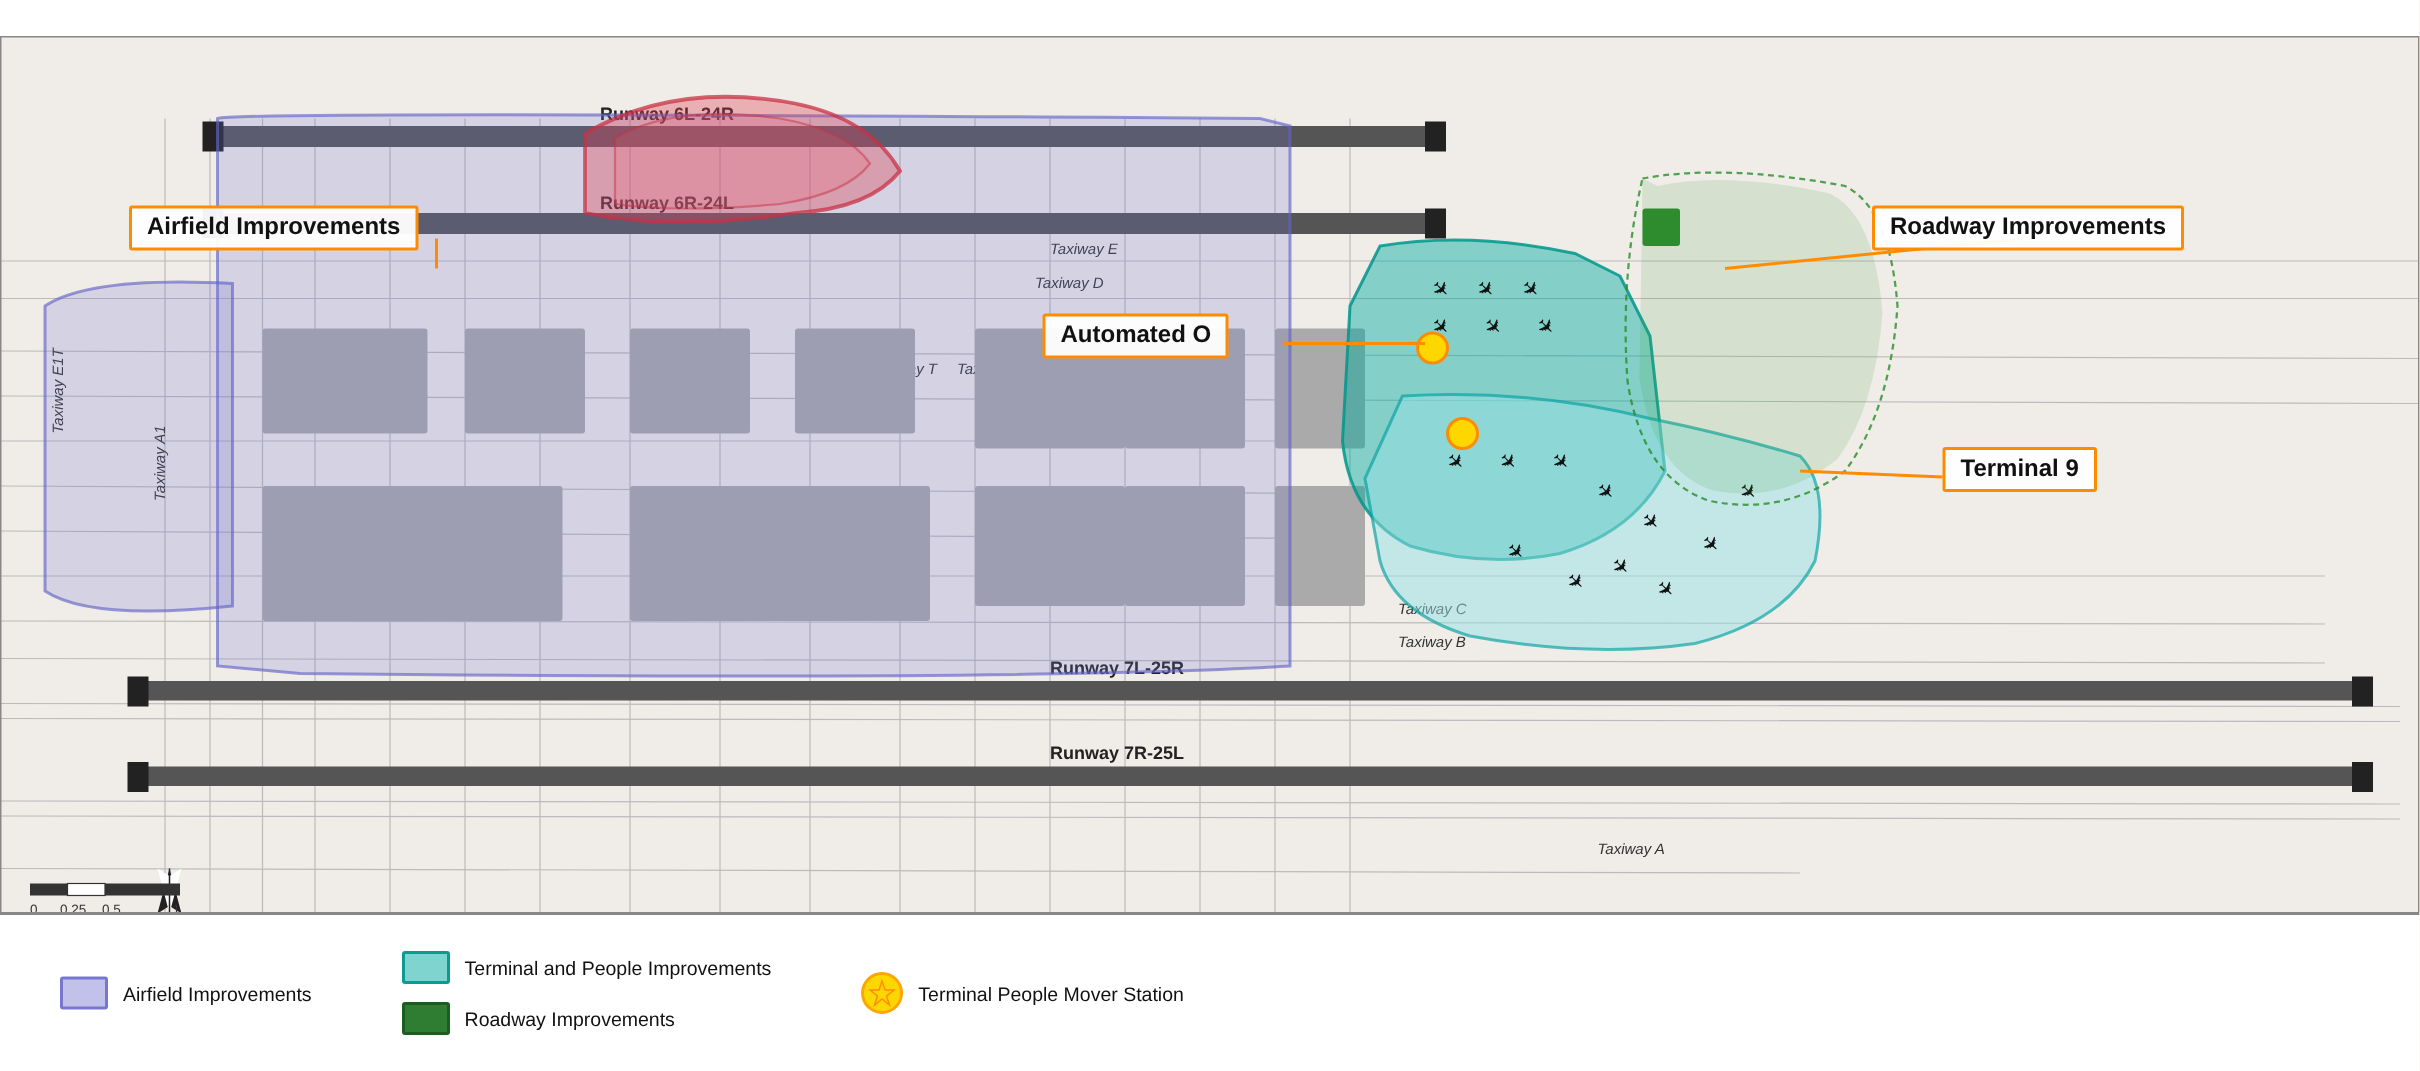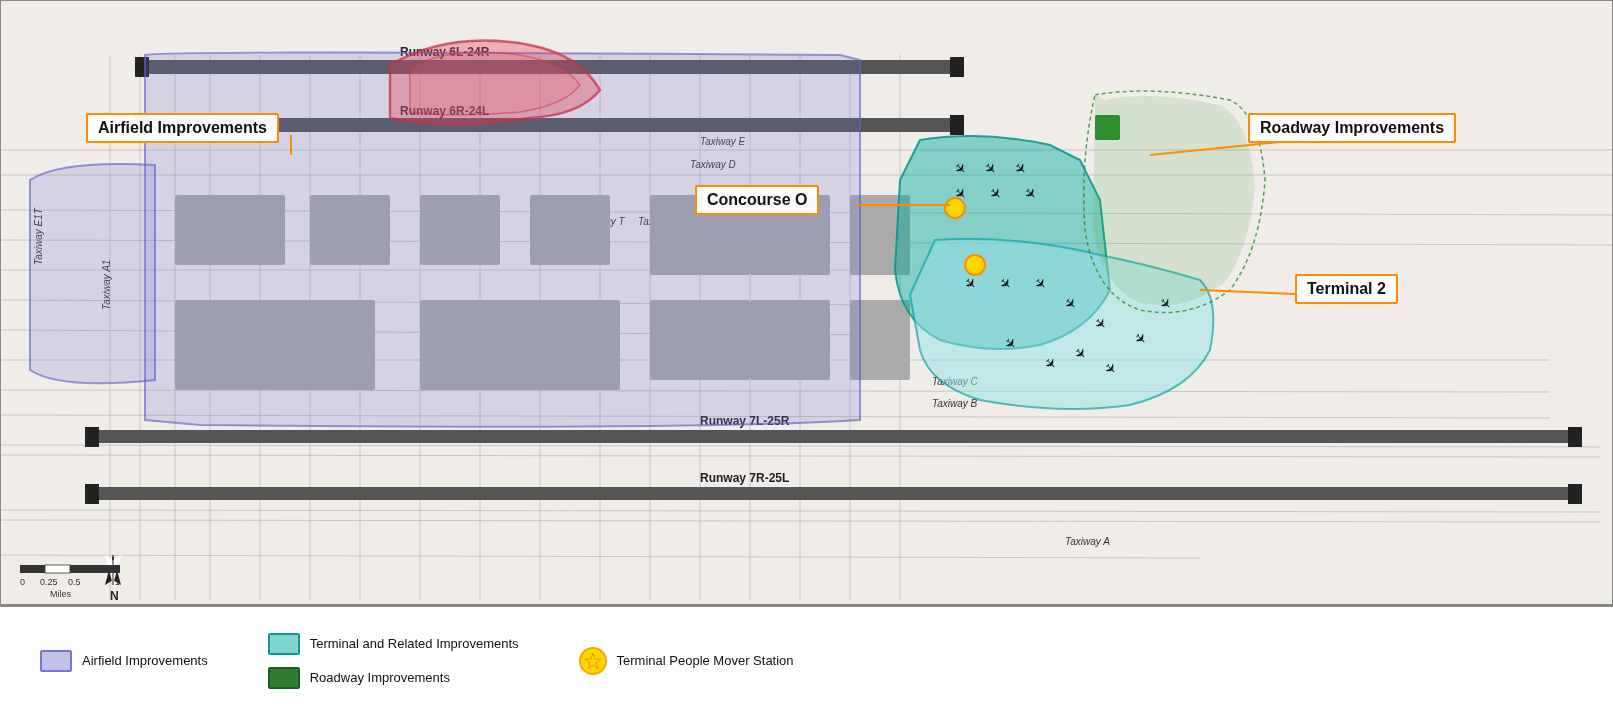--- a/index.html
+++ b/index.html
@@ -17,20 +17,21 @@
       display: flex;
       flex-direction: column;
     }
 
     .map-area {
       width: 100%;
       height: 605px;
       position: relative;
       background: #c2410c;
       overflow: hidden;
+      margin-top: 24px;
     }
 
     
     .map-background {
       width: 100%;
       height: 100%;
       position: absolute;
       top: 0; left: 0;
       background: #f0ede8;
     }
@@ -280,40 +281,40 @@
           <text x="48" y="20" font-size="9" fill="#333" font-family="Arial">0.5</text>
           <text x="95" y="20" font-size="9" fill="#333" font-family="Arial">1</text>
           <text x="30" y="32" font-size="9" fill="#333" font-family="Arial">Miles</text>
         </g>
       </svg>
 
       <div class="annotation-box" style="top:113px;left:86px;">Airfield Improvements</div>
 
       <div class="annotation-box" style="top:113px;left:1248px;">Roadway Improvements</div>
 
-      <div class="annotation-box" style="top:185px;left:695px;">Concourse O</div>
-
-      <div class="annotation-box" style="top:274px;left:1295px;">Terminal 2</div>
+      <div class="annotation-box" style="top:185px;left:695px;">Automated O</div>
+
+      <div class="annotation-box" style="top:274px;left:1295px;">Terminal 9</div>
 
     </div>
   </div>
 
   <div class="legend-area">
 
     <div class="legend-column">
       <div class="legend-item">
         <div class="legend-swatch legend-swatch-airfield"></div>
         <span class="legend-text">Airfield Improvements</span>
       </div>
     </div>
 
     <div class="legend-column">
       <div class="legend-item">
         <div class="legend-swatch legend-swatch-terminal"></div>
-        <span class="legend-text">Terminal and Related Improvements</span>
+        <span class="legend-text">Terminal and People Improvements</span>
       </div>
       <div class="legend-item">
         <div class="legend-swatch legend-swatch-roadway"></div>
         <span class="legend-text">Roadway Improvements</span>
       </div>
     </div>
 
     <div class="legend-column">
       <div class="legend-item">
         <div class="legend-swatch-apm">

